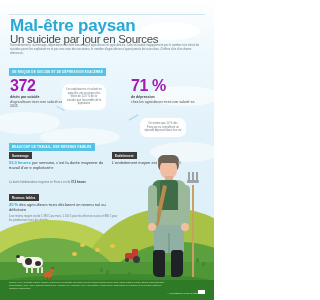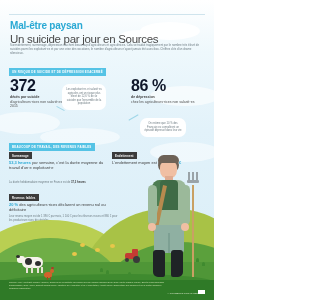--- a/index.html
+++ b/index.html
@@ -17,21 +17,21 @@
     position:absolute; left:0; top:0; width:214px; height:236px;
     background:linear-gradient(180deg,#ffffff 0%,#eef8fc 22%,#e2f2fa 55%,#dceff8 100%);
   }
   .cloud { position:absolute; background:#ffffff; border-radius:50%; opacity:.85; }
 
   .topline { position:absolute; left:9px; top:14px; width:196px; height:1px; background:#cfe4ed; }
 
   
   .header { position:absolute; left:10px; top:20px; width:196px; }
   .h-title {
-    font-size:10px; font-weight:bold; color:#2aa9d4; letter-spacing:-.2px;
+    font-size:17px; font-weight:bold; color:#2aa9d4; letter-spacing:-.2px;
     line-height:12px;
   }
   .h-sub {
     font-size:11.5px; color:#4a4a4a; line-height:13px; margin-top:1px;
     letter-spacing:-.3px;
   }
   .intro {
     position:absolute; left:10px; top:44px; width:192px;
     font-size:2.9px; line-height:3.9px; color:#6d7b82; text-align:left;
   }
@@ -39,21 +39,21 @@
   
   .banner {
     position:absolute; background:#55c3e5; color:#ffffff;
     font-size:2.9px; font-weight:bold; letter-spacing:.25px;
     padding:2px 3px 2px 3px; white-space:nowrap;
   }
   #banner1 { left:9px; top:68px; }
   #banner2 { left:9px; top:143px; }
 
   
-  .bignum { position:absolute; font-size:16px; font-weight:bold; color:#0f172a; line-height:16px; letter-spacing:-.4px; }
+  .bignum { position:absolute; font-size:16px; font-weight:bold; color:#a21caf; line-height:16px; letter-spacing:-.4px; }
   .statlabel-b { position:absolute; font-size:3.5px; font-weight:bold; color:#3c3c3c; line-height:4.4px; }
   .statlabel { position:absolute; font-size:3.5px; color:#4d4d4d; line-height:4.4px; }
 
   #stat1num { left:10px; top:78px; }
   #stat1l1  { left:10px; top:95px; width:62px; }
   #stat1l2  { left:10px; top:100px; width:62px; }
 
   #stat2num { left:131px; top:78px; }
   #stat2l1  { left:131px; top:95px; width:72px; }
   #stat2l2  { left:131px; top:100px; width:72px; }
@@ -182,21 +182,21 @@
     <div class="h-sub">Un suicide par jour en Sources</div>
   </div>
   <div class="intro">Surendettement, surmenage, dépression touchent beaucoup d'agriculteurs et agricultrices. Cela se traduit tragiquement par le nombre très élevé de suicides parmi les exploitant·es et par une crise des vocations, le nombre d'agriculteurs n'ayant jamais été aussi bas. Chiffres clés d'un drame silencieux.</div>
 
   <div class="banner" id="banner1">UN RISQUE DE SUICIDE ET DE DÉPRESSION EXACERBÉ</div>
 
   <div class="bignum" id="stat1num">372</div>
   <div class="statlabel-b" id="stat1l1">décès par suicide</div>
   <div class="statlabel" id="stat1l2">d'agriculteurs·rices non salarié·es en 2015</div>
 
-  <div class="bignum" id="stat2num">86 %</div>
+  <div class="bignum" id="stat2num">71 %</div>
   <div class="statlabel-b" id="stat2l1">de dépression</div>
   <div class="statlabel" id="stat2l2">chez les agriculteurs·rices non salarié·es</div>
 
   <div class="tail" id="tail1"></div>
   <div class="bubble" id="bubble1">Les exploitant·es et salarié·es agricoles ont un risque plus élevé de 12,6 % de se suicider que l'ensemble de la population</div>
 
   <div class="tail" id="tail2"></div>
   <div class="bubble" id="bubble2">On estime que 10 % des Français·es connaîtront un épisode dépressif dans leur vie</div>
 
   <div class="banner" id="banner2">BEAUCOUP DE TRAVAIL, DES REVENUS FAIBLES</div>

